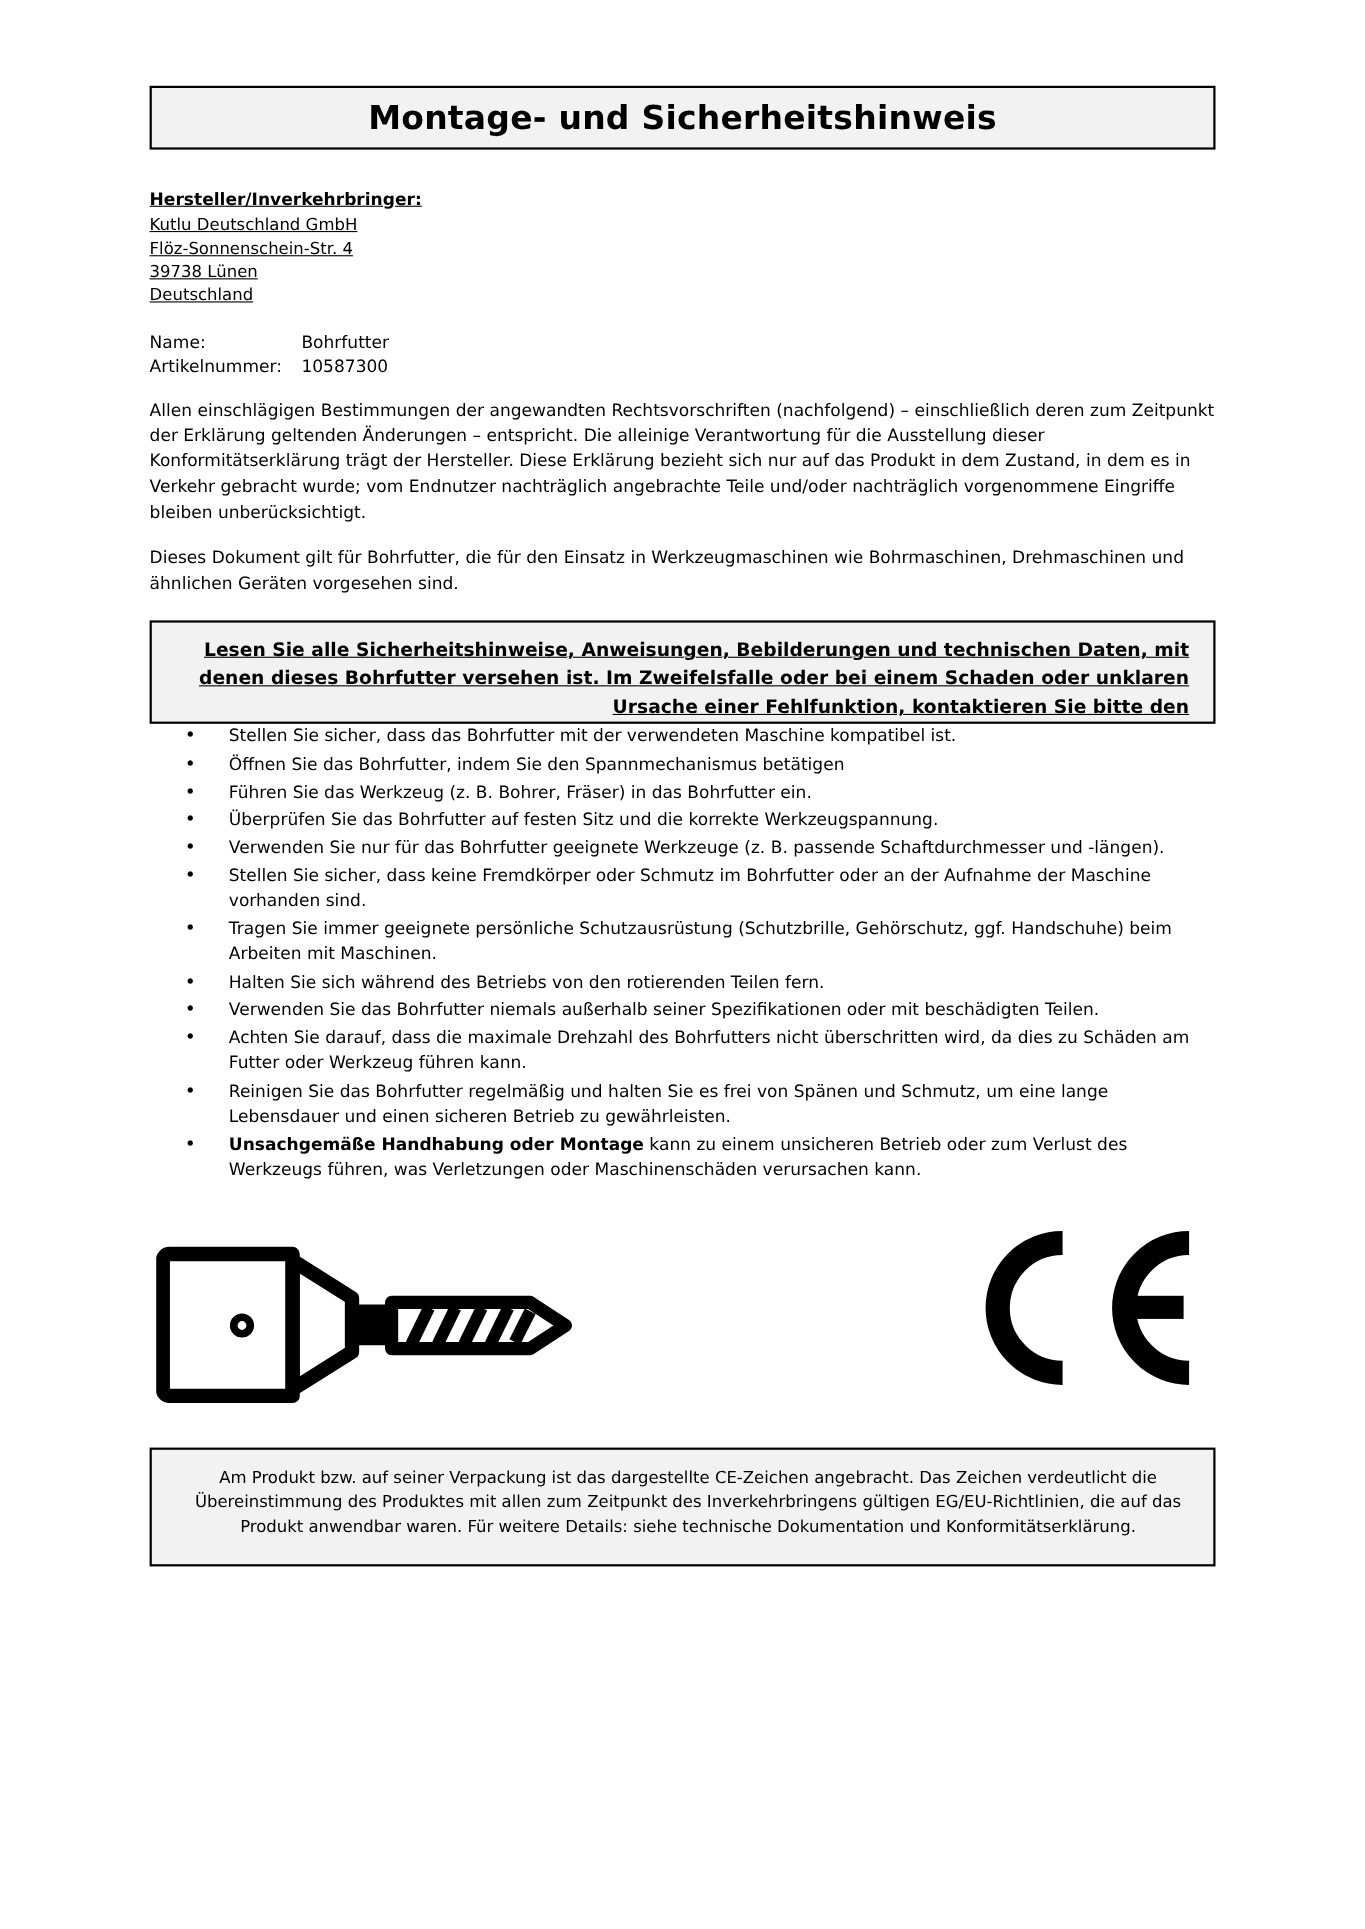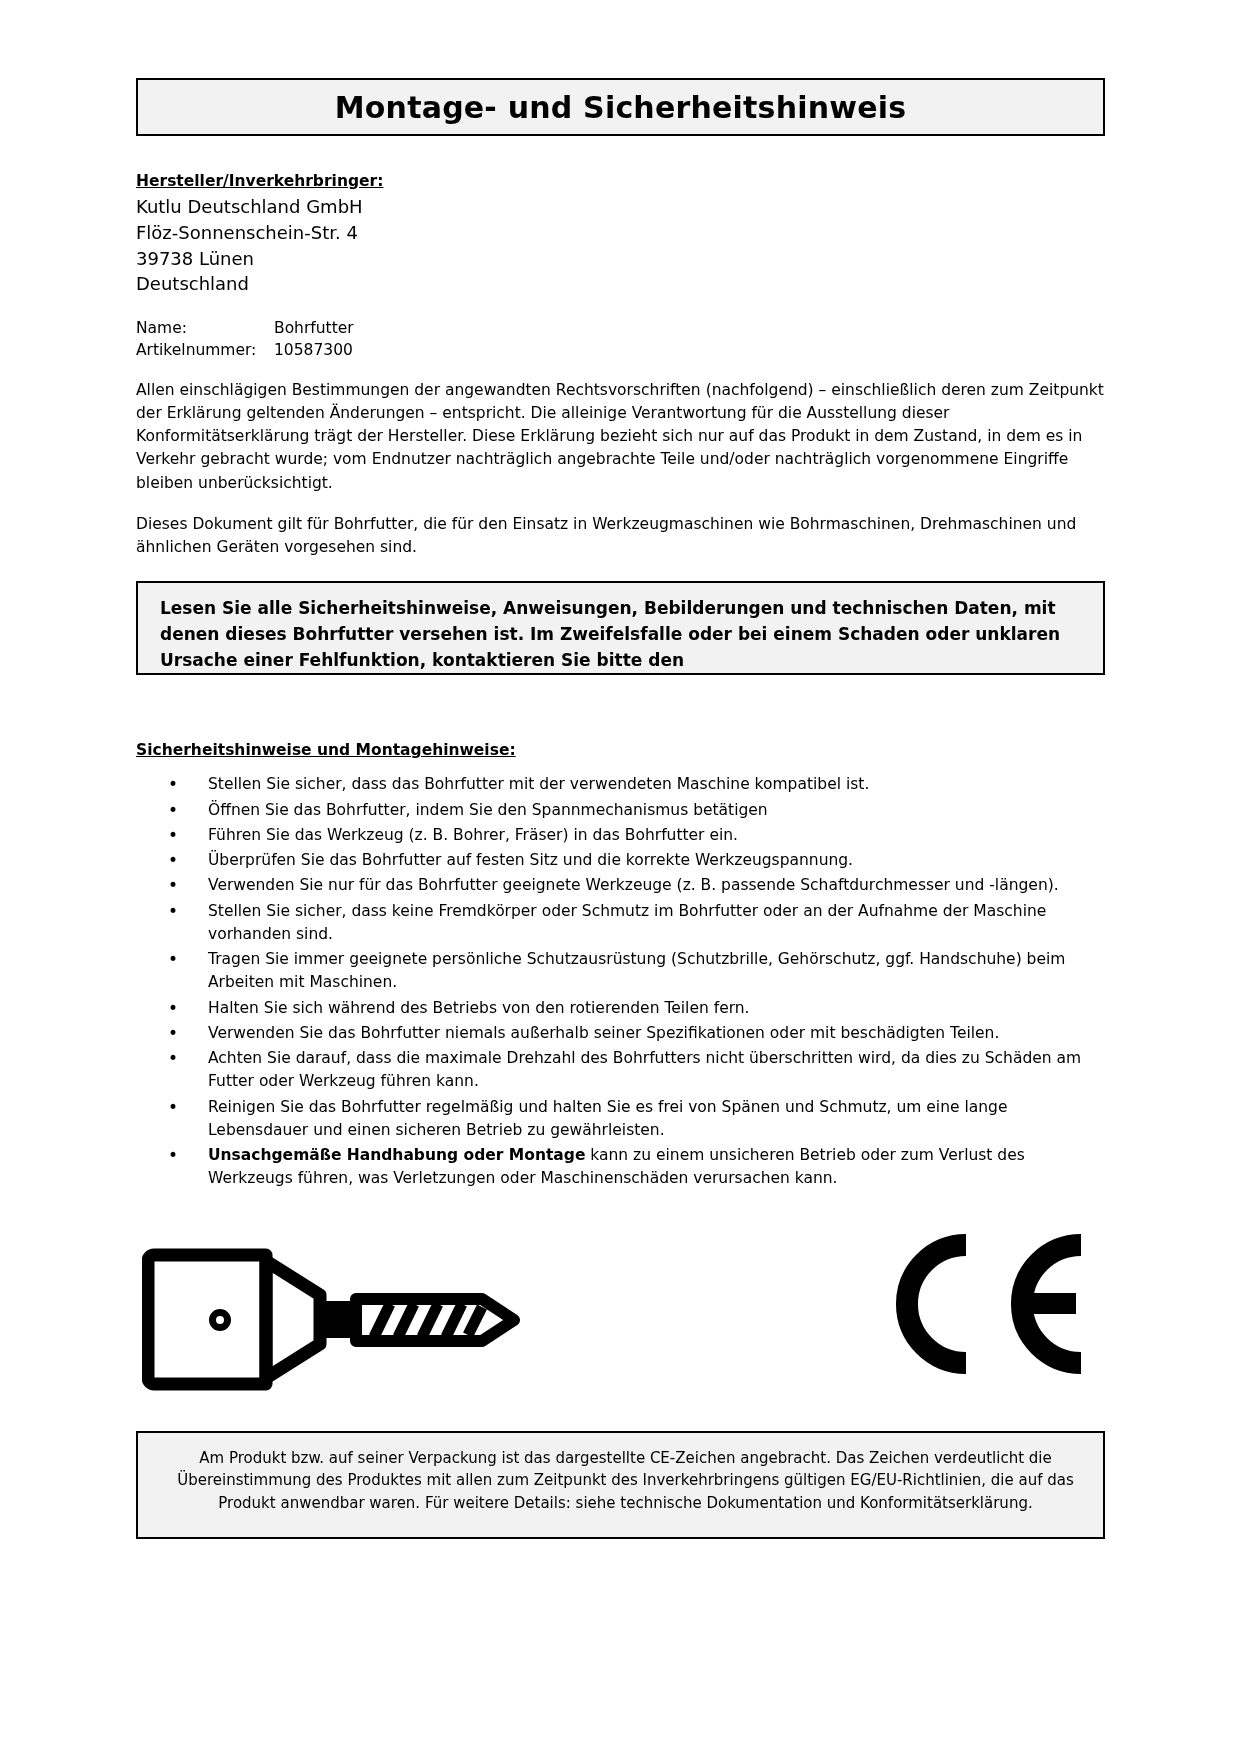--- a/index.html
+++ b/index.html
@@ -42,21 +42,21 @@
 
   
   .blk { font-size: 15.5px; line-height: 1.45; }
   .underline-head {
     font-weight: bold;
     text-decoration: underline;
     font-size: 15.5px;
     margin-bottom: 2px;
     margin-top: 24px;
   }
-  .addr-line { font-size: 18px; line-height: 1.42; }
+  .addr-line { font-size: 15px; line-height: 1.42; text-decoration: underline; }
   .spacer-md { height: 20px; }
 
   .kv { display: flex; font-size: 15.5px; line-height: 1.42; }
   .kv .k { width: 138px; flex: 0 0 138px; }
   .kv .v { }
 
   .para {
     font-size: 15.5px;
     line-height: 1.50;
     text-align: left;
@@ -71,21 +71,22 @@
     height: 94px;
     overflow: hidden;
     padding: 12px 22px 0 22px;
     box-sizing: border-box;
   }
   .warn-box p {
     margin: 0;
     font-size: 17px;
     font-weight: bold;
     line-height: 1.53;
-    text-align: left;
+    text-align: right;
+    text-decoration: underline;
   }
 
   
   .sec-head {
     font-weight: bold;
     text-decoration: underline;
     font-size: 15.5px;
     margin-top: 66px;
     margin-bottom: 14px;
   }
@@ -173,21 +174,20 @@
     </div>
   </div>
 
   <div class="para">Allen einschlägigen Bestimmungen der angewandten Rechtsvorschriften (nachfolgend) – einschließlich deren zum Zeitpunkt der Erklärung geltenden Änderungen – entspricht. Die alleinige Verantwortung für die Ausstellung dieser Konformitätserklärung trägt der Hersteller. Diese Erklärung bezieht sich nur auf das Produkt in dem Zustand, in dem es in Verkehr gebracht wurde; vom Endnutzer nachträglich angebrachte Teile und/oder nachträglich vorgenommene Eingriffe bleiben unberücksichtigt.</div>
   <div class="para">Dieses Dokument gilt für Bohrfutter, die für den Einsatz in Werkzeugmaschinen wie Bohrmaschinen, Drehmaschinen und ähnlichen Geräten vorgesehen sind.</div>
 
   <div class="warn-box">
     <p>Lesen Sie alle Sicherheitshinweise, Anweisungen, Bebilderungen und technischen Daten, mit denen dieses Bohrfutter versehen ist. Im Zweifelsfalle oder bei einem Schaden oder unklaren Ursache einer Fehlfunktion, kontaktieren Sie bitte den</p>
   </div>
 
-  <div class="sec-head">Sicherheitshinweise und Montagehinweise:</div>
 
   <ul class="safety" id="safety-list">
       <li>Stellen Sie sicher, dass das Bohrfutter mit der verwendeten Maschine kompatibel ist.</li>
       <li>Öffnen Sie das Bohrfutter, indem Sie den Spannmechanismus betätigen</li>
       <li>Führen Sie das Werkzeug (z. B. Bohrer, Fräser) in das Bohrfutter ein.</li>
       <li>Überprüfen Sie das Bohrfutter auf festen Sitz und die korrekte Werkzeugspannung.</li>
       <li>Verwenden Sie nur für das Bohrfutter geeignete Werkzeuge (z. B. passende Schaftdurchmesser und -längen).</li>
       <li>Stellen Sie sicher, dass keine Fremdkörper oder Schmutz im Bohrfutter oder an der Aufnahme der Maschine vorhanden sind.</li>
       <li>Tragen Sie immer geeignete persönliche Schutzausrüstung (Schutzbrille, Gehörschutz, ggf. Handschuhe) beim Arbeiten mit Maschinen.</li>
       <li>Halten Sie sich während des Betriebs von den rotierenden Teilen fern.</li>

